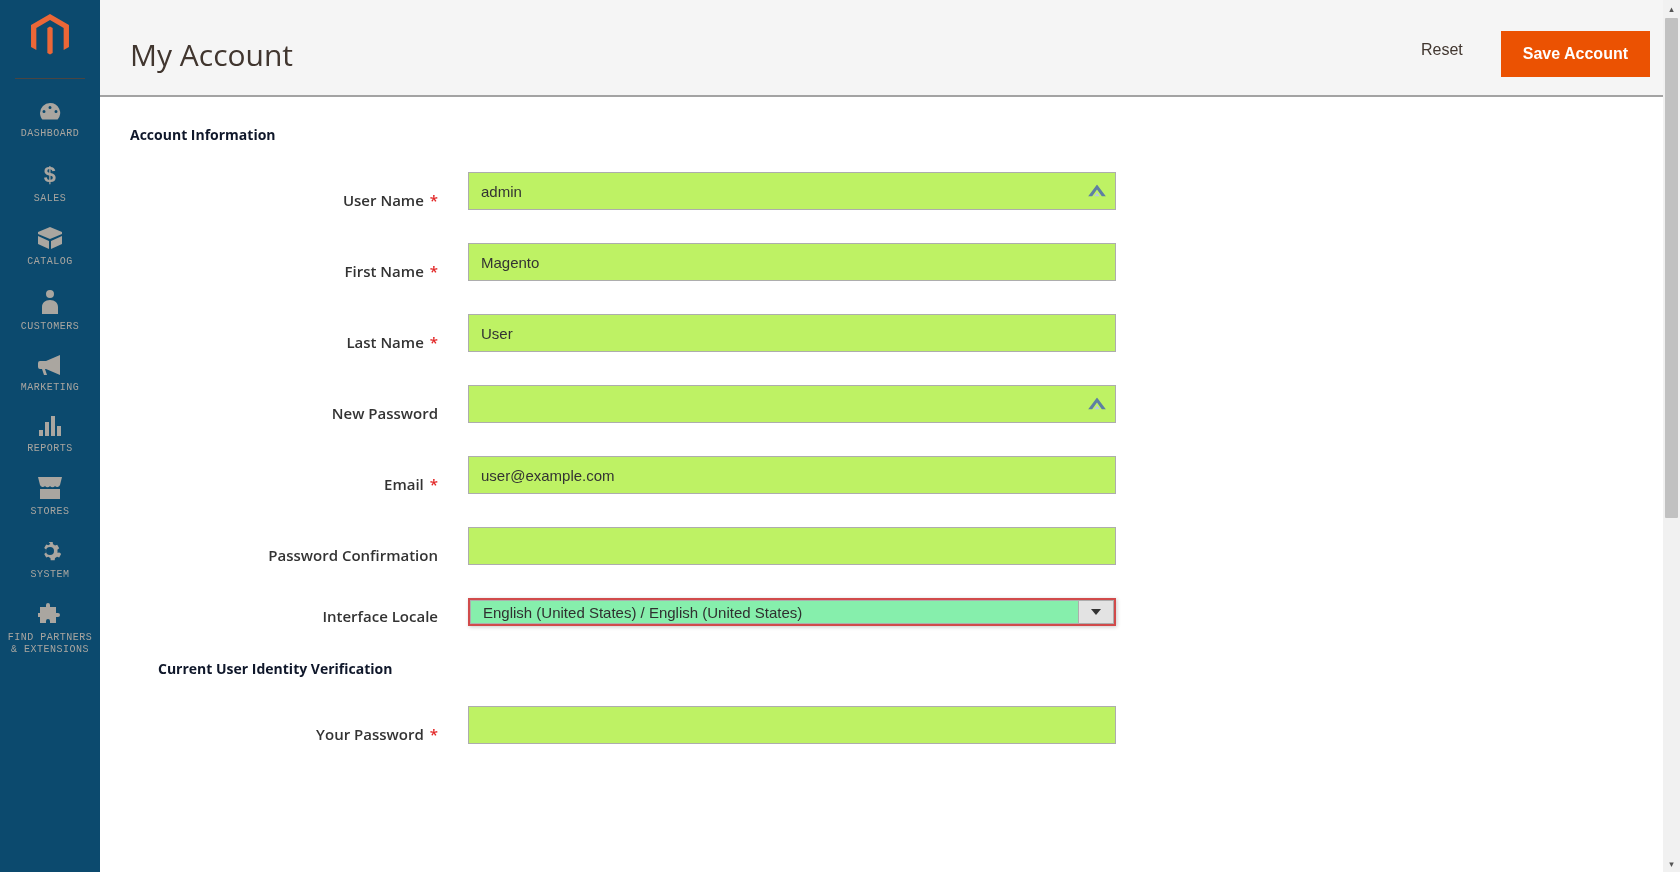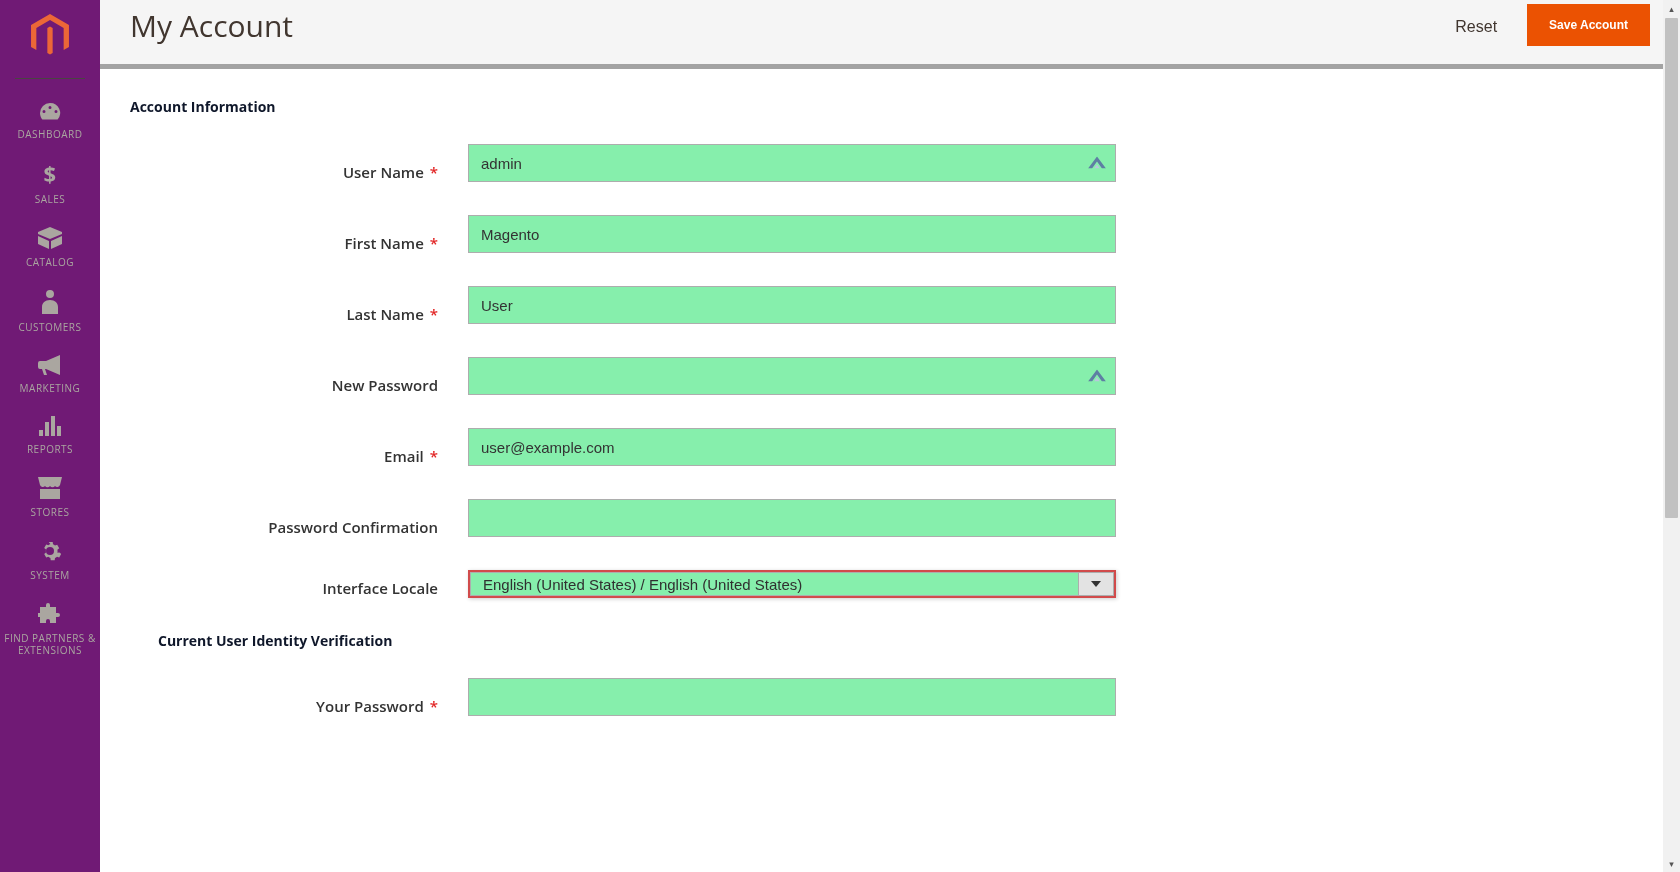--- a/index.html
+++ b/index.html
@@ -1,42 +1,42 @@
 <!DOCTYPE html>
 <html><head>
 <meta charset="utf-8">
 <style>
 * { box-sizing: border-box; margin: 0; padding: 0; }
 body { font-family: 'Open Sans', Arial, sans-serif; font-size: 14px; color: #333; background: #fff; overflow: hidden; }
 .wrapper { display: flex; width: 1680px; height: 872px; position: relative; }
 
 
-.sidebar { width: 100px; background: #701a75; flex-shrink: 0; display: flex; flex-direction: column; align-items: center; padding-top: 14px; }
+.sidebar { width: 100px; background: #0c4a6e; flex-shrink: 0; display: flex; flex-direction: column; align-items: center; padding-top: 14px; font-family: Liberation Mono, monospace; }
 .logo { width: 44px; height: 44px; margin-bottom: 16px; }
 .sidebar hr { border: none; border-top: 1px solid #4a4542; width: 70px; margin: 4px 0 10px; }
 .nav-item { width: 100%; text-align: center; padding: 12px 4px 10px; color: #aaa6a0; font-size: 10px; letter-spacing: 0.5px; cursor: pointer; }
 .nav-item .ico { display: block; margin: 0 auto 4px; color: #aaa6a0; }
 .nav-label { display: block; line-height: 1.2; }
 
 
 .main { flex: 1; background: #fff; position: relative; overflow: hidden; }
-.header { background: #f5f5f5; border-bottom: 5px solid #a3a3a3; padding: 4px 30px 18px; display: flex; align-items: center; justify-content: space-between; }
+.header { background: #f5f5f5; border-bottom: 2px solid #a3a3a3; padding: 31px 30px 18px; display: flex; align-items: center; justify-content: space-between; }
 .header h1 { font-size: 30px; font-weight: 400; color: #41362f; }
-.actions { display: flex; align-items: flex-end; gap: 24px; }
+.actions { display: flex; align-items: flex-start; gap: 32px; }
 .reset-btn { background: none; border: none; color: #41362f; font-size: 16px; cursor: pointer; padding: 10px 6px; }
-.save-btn { background: #eb5202; color: #fff; border: none; font-size: 12px; font-weight: 600; padding: 14px 22px; cursor: pointer; }
+.save-btn { background: #eb5202; color: #fff; border: none; font-size: 16px; font-weight: 600; padding: 14px 22px; cursor: pointer; }
 
 .content { padding: 28px 30px; }
 .section-title { font-size: 14px; font-weight: 700; color: #0f172a; margin-bottom: 28px; }
 
 .form-row { display: flex; align-items: flex-end; margin-bottom: 33px; }
 .form-label { width: 338px; text-align: right; padding-right: 30px; font-size: 15px; color: #333; font-weight: 600; }
 .req { color: #e22626; margin-left: 6px; }
 .input-wrap { width: 648px; position: relative; }
-.text-input { width: 100%; height: 38px; border: 1px solid #adadad; padding: 0 12px; font-size: 15px; color: #333; background: #86efac; }
+.text-input { width: 100%; height: 38px; border: 1px solid #adadad; padding: 0 12px; font-size: 15px; color: #333; background: #bef264; }
 .pw-toggle { position: absolute; right: 10px; top: 50%; transform: translateY(-50%); cursor: pointer; }
 
 .select-wrap { width: 648px; position: relative; border: 2px solid #d14b4b; box-shadow: 1px 1px 4px rgba(0,0,0,0.2); }
 .select-field { width: 100%; height: 24px; border: 1px solid #adadad; padding: 0 12px; font-size: 15px; color: #303030; background: #86efac; appearance: none; -webkit-appearance: none; cursor: pointer; }
 .select-arrow { position: absolute; right: 0; top: 0; bottom: 0; width: 36px; background: #e3e3e3; border: 1px solid #adadad; border-left: 1px solid #adadad; display: flex; align-items: center; justify-content: center; pointer-events: none; }
 
 .section-title.second { margin-top: 30px; margin-left: 28px; }
 
 
 .scrollbar-track { position: absolute; right: 0; top: 0; bottom: 0; width: 17px; background: #f1f1f1; }

